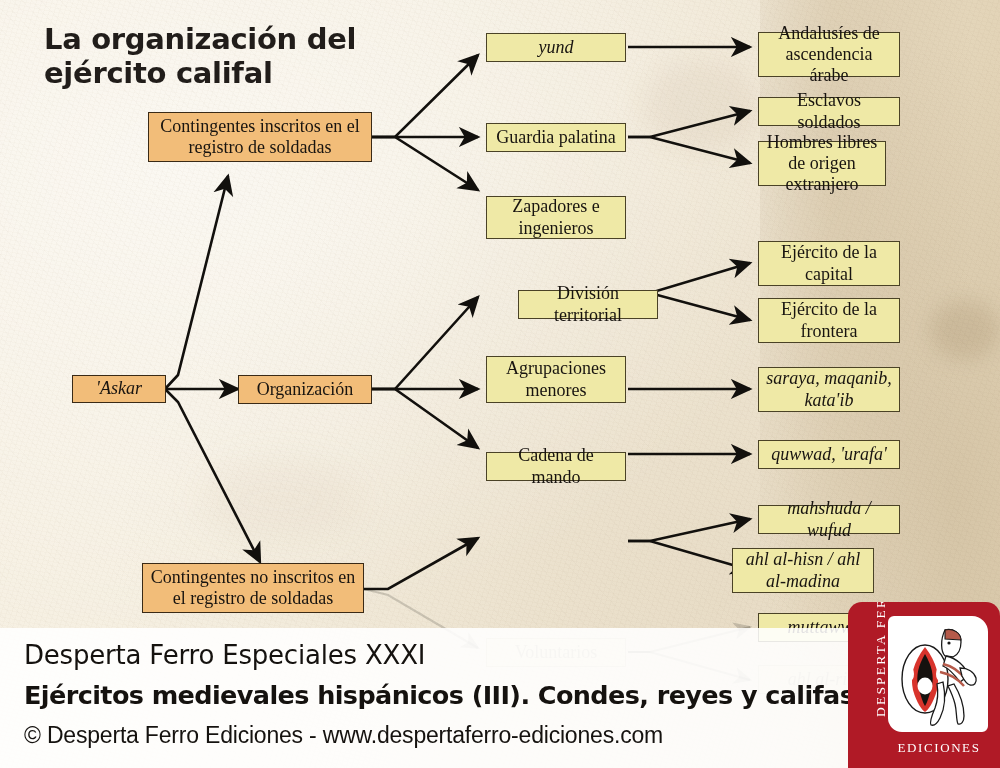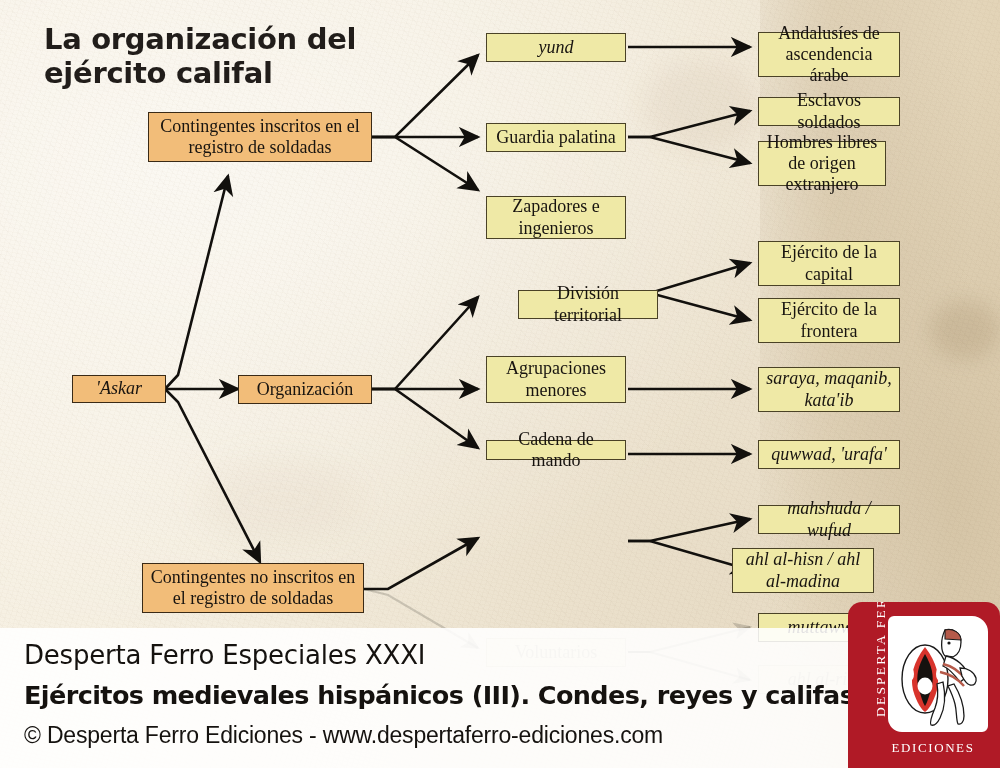--- a/index.html
+++ b/index.html
@@ -86,21 +86,21 @@
     position:absolute;left:-26px;top:48px;width:118px;
     transform:rotate(-90deg);transform-origin:50% 50%;
     font-family:"Liberation Serif","DejaVu Serif",serif;
     font-size:13.5px;letter-spacing:2.2px;color:#fff;text-align:center;white-space:nowrap;
   }
   .logo-plate{
     position:absolute;left:40px;top:14px;width:100px;height:116px;
     background:#fff;border-radius:6px 16px 6px 14px;overflow:hidden;
   }
   .logo-ediciones{
-    position:absolute;left:32px;top:138px;width:106px;text-align:center;
+    position:absolute;left:38px;top:138px;width:106px;text-align:center;
     font-family:"Liberation Serif","DejaVu Serif",serif;
     font-size:13px;letter-spacing:1.6px;color:#fff;
   }
 </style>
 </head>
 <body>
 
 <div id="stage">
 
   <div class="paper"></div>
@@ -177,21 +177,21 @@
   <div class="box yellow italic" style="left:486px;top:33px;width:140px;height:29px;">yund</div>
 
   <div class="box yellow" style="left:486px;top:123px;width:140px;height:29px;">Guardia palatina</div>
 
   <div class="box yellow" style="left:486px;top:196px;width:140px;height:43px;">Zapadores e ingenieros</div>
 
   <div class="box yellow" style="left:486px;top:290px;width:140px;height:29px;margin-left:32px;">División territorial</div>
 
   <div class="box yellow" style="left:486px;top:356px;width:140px;height:47px;">Agrupaciones menores</div>
 
-  <div class="box yellow" style="left:486px;top:440px;width:140px;height:20px;">Cadena de mando</div>
+  <div class="box yellow" style="left:486px;top:452px;width:140px;height:29px;">Cadena de mando</div>
 
 
   <div class="box yellow faded" style="left:486px;top:638px;width:140px;height:29px;">Voluntarios</div>
 
   <div class="box yellow" style="left:758px;top:32px;width:142px;height:45px;">Andalusíes de ascendencia árabe</div>
 
   <div class="box yellow" style="left:758px;top:97px;width:142px;height:29px;">Esclavos soldados</div>
 
   <div class="box yellow" style="left:758px;top:141px;width:128px;height:45px;">Hombres libres de origen extranjero</div>
 

